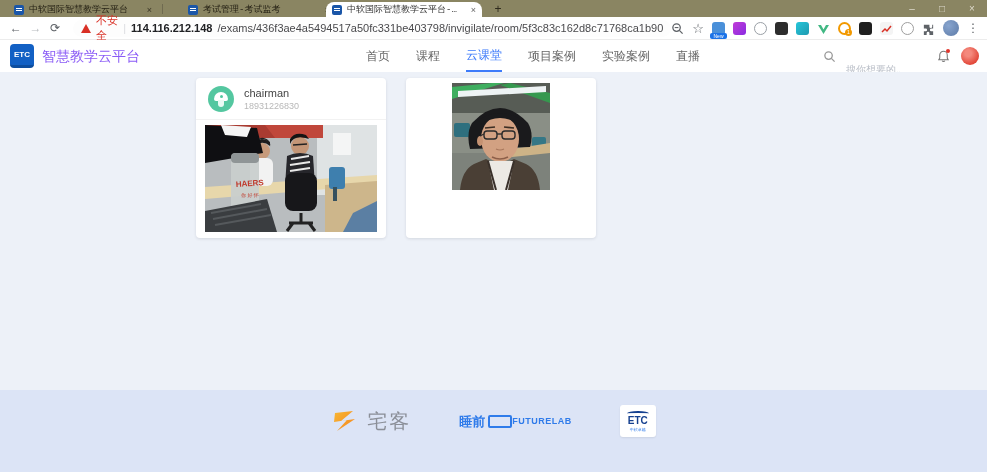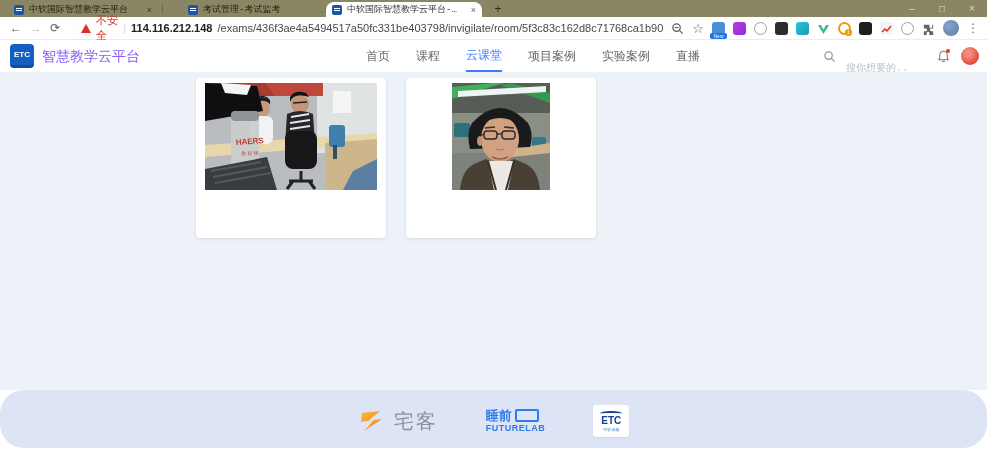--- a/index.html
+++ b/index.html
@@ -51,22 +51,22 @@
   
   .site-header { position:absolute; top:40px; left:0; right:0; height:32px; background:#fff; }
   .site-logo { position:absolute; left:10px; top:4px; width:24px; height:24px; border-radius:4px;
                background:#1260c4; color:#fff; font-size:8px; font-weight:bold; display:flex;
                align-items:center; justify-content:center; border-bottom:3px solid #0d4d9e; }
   .site-brand { position:absolute; left:42px; top:8px; font-size:14px; font-weight:normal; color:#8b5cf6; }
   .site-nav { position:absolute; left:366px; top:0; height:32px; display:flex; gap:26px; align-items:center; }
   .nav-item { font-size:12px; color:#666; height:32px; display:flex; align-items:center; cursor:pointer; }
   .nav-item.active { color:#3e7bfa; border-bottom:2px solid #3e7bfa; }
   .header-right { position:absolute; right:8px; top:0; height:32px; display:flex; align-items:center; gap:10px; }
-  .search-input { width:80px; border:none; border-bottom:4px solid #14532d; font-size:10px; color:#333;
-                  outline:none; padding:2px 0; font-family:Liberation Mono, monospace;margin-top:28px; }
+  .search-input { width:80px; border:none; border-bottom:1px solid #14532d; font-size:10px; color:#333;
+                  outline:none; padding:2px 0; font-family:Liberation Serif, serif;margin-top:28px; }
   .search-input::placeholder { color:#b9bec7; }
   .bell-wrap { position:relative; width:15px; height:15px; }
   .bell-dot { position:absolute; top:0; right:1px; width:4px; height:4px; border-radius:50%; background:#e0342b; }
   .user-avatar { width:18px; height:18px; border-radius:50%;
                  background:radial-gradient(circle at 40% 35%, #f4897d 20%, #e2483a 70%); }
 
   
   .content { position:absolute; top:72px; left:0; right:0; height:318px; background:#edf1f8; }
   .monitor-card { position:absolute; top:6px; width:190px; height:160px; background:#fff;
                   border-radius:4px; box-shadow:0 1px 3px rgba(31,45,61,.12); }
@@ -79,26 +79,26 @@
   .stu-avatar .stem { position:absolute; left:10px; top:14px; width:6px; height:7px;
                       border-radius:0 0 3px 3px; background:#eafaf4; }
   .stu-avatar .dot { position:absolute; left:12px; top:9px; width:3px; height:3px; border-radius:50%; background:#54c7a0; }
   .stu-meta { display:flex; flex-direction:column; gap:2px; }
   .stu-name { font-size:11px; color:#444; }
   .stu-phone { font-size:9px; color:#b8b8b8; }
   .card-body { height:117px; display:flex; align-items:center; justify-content:center; }
   .photo { display:block; }
 
   
-  .site-footer { position:absolute; top:390px; left:0; right:0; height:58px; background:#dce4f6;border-radius:24px; }
+  .site-footer { position:absolute; top:390px; left:0; right:0; height:82px; background:#dce4f6; }
   .footer-logos { position:absolute; top:12px; left:0; right:0; display:flex; justify-content:center;
                   align-items:center; gap:48px; height:38px; }
   .zhaike { display:flex; align-items:center; gap:8px; }
   .zhaike-text { font-size:20px; color:#8b8f98; letter-spacing:2px; }
-  .futurelab { display:flex; flex-direction:column; align-items:flex-start; line-height:1;text-align:center; }
+  .futurelab { display:flex; align-items:flex-start; line-height:1;text-align:center; }
   .fl-top { display:flex; align-items:center; gap:3px; }
   .fl-cn { font-size:13px; font-weight:bold; color:#2f7bea; }
   .fl-box { width:24px; height:13px; border:2px solid #2f7bea; border-radius:2px; }
   .fl-en { font-size:9px; font-weight:bold; color:#2f7bea; letter-spacing:.5px; margin-top:2px; }
   .etc-badge { width:36px; height:32px; background:#fff; border-radius:3px; box-shadow:0 1px 2px rgba(0,0,0,.08);
                display:flex; flex-direction:column; align-items:center; justify-content:center; }
   .etc-arc { width:22px; height:5px; border-top:2px solid #15408f; border-radius:50%; }
   .etc-text { font-size:10px; font-weight:bold; color:#15408f; line-height:1; }
   .etc-sub { font-size:4px; color:#2f7bea; margin-top:1px; }
   .copyright { position:absolute; bottom:10px; left:0; right:0; text-align:center; font-size:10px; color:#98a0b3; }
@@ -217,20 +217,31 @@
         </svg>
         <span class="bell-dot"></span>
       </span>
       <span class="user-avatar"></span>
     </div>
   </div>
 
   <div class="content">
 
     <div class="monitor-card card-1">
+      <div class="card-head">
+        <span class="stu-avatar">
+          <span class="dome"></span>
+            <span class="stem"></span>
+            <span class="dot"></span>
+        </span>
+        <span class="stu-meta">
+          <span class="stu-name">chairman</span>
+          <span class="stu-phone">18931226830</span>
+        </span>
+      </div>
       <div class="card-body">
 
         <svg class="photo" width="172" height="107" viewBox="0 0 172 107">
           <rect width="172" height="107" fill="#b9bdbf"></rect>
           <rect x="112" y="0" width="60" height="70" fill="#dfe3e4"></rect>
           <rect x="128" y="8" width="18" height="22" fill="#f4f5f5"></rect>
           <rect x="0" y="0" width="118" height="13" fill="#a93b31"></rect>
           <polygon points="60,0 118,0 118,13 70,13" fill="#c0473b"></polygon>
           <polygon points="0,62 172,50 172,60 0,74" fill="#e7d7ab"></polygon>
           <polygon points="120,60 172,56 172,107 120,107" fill="#cdb68b"></polygon>

